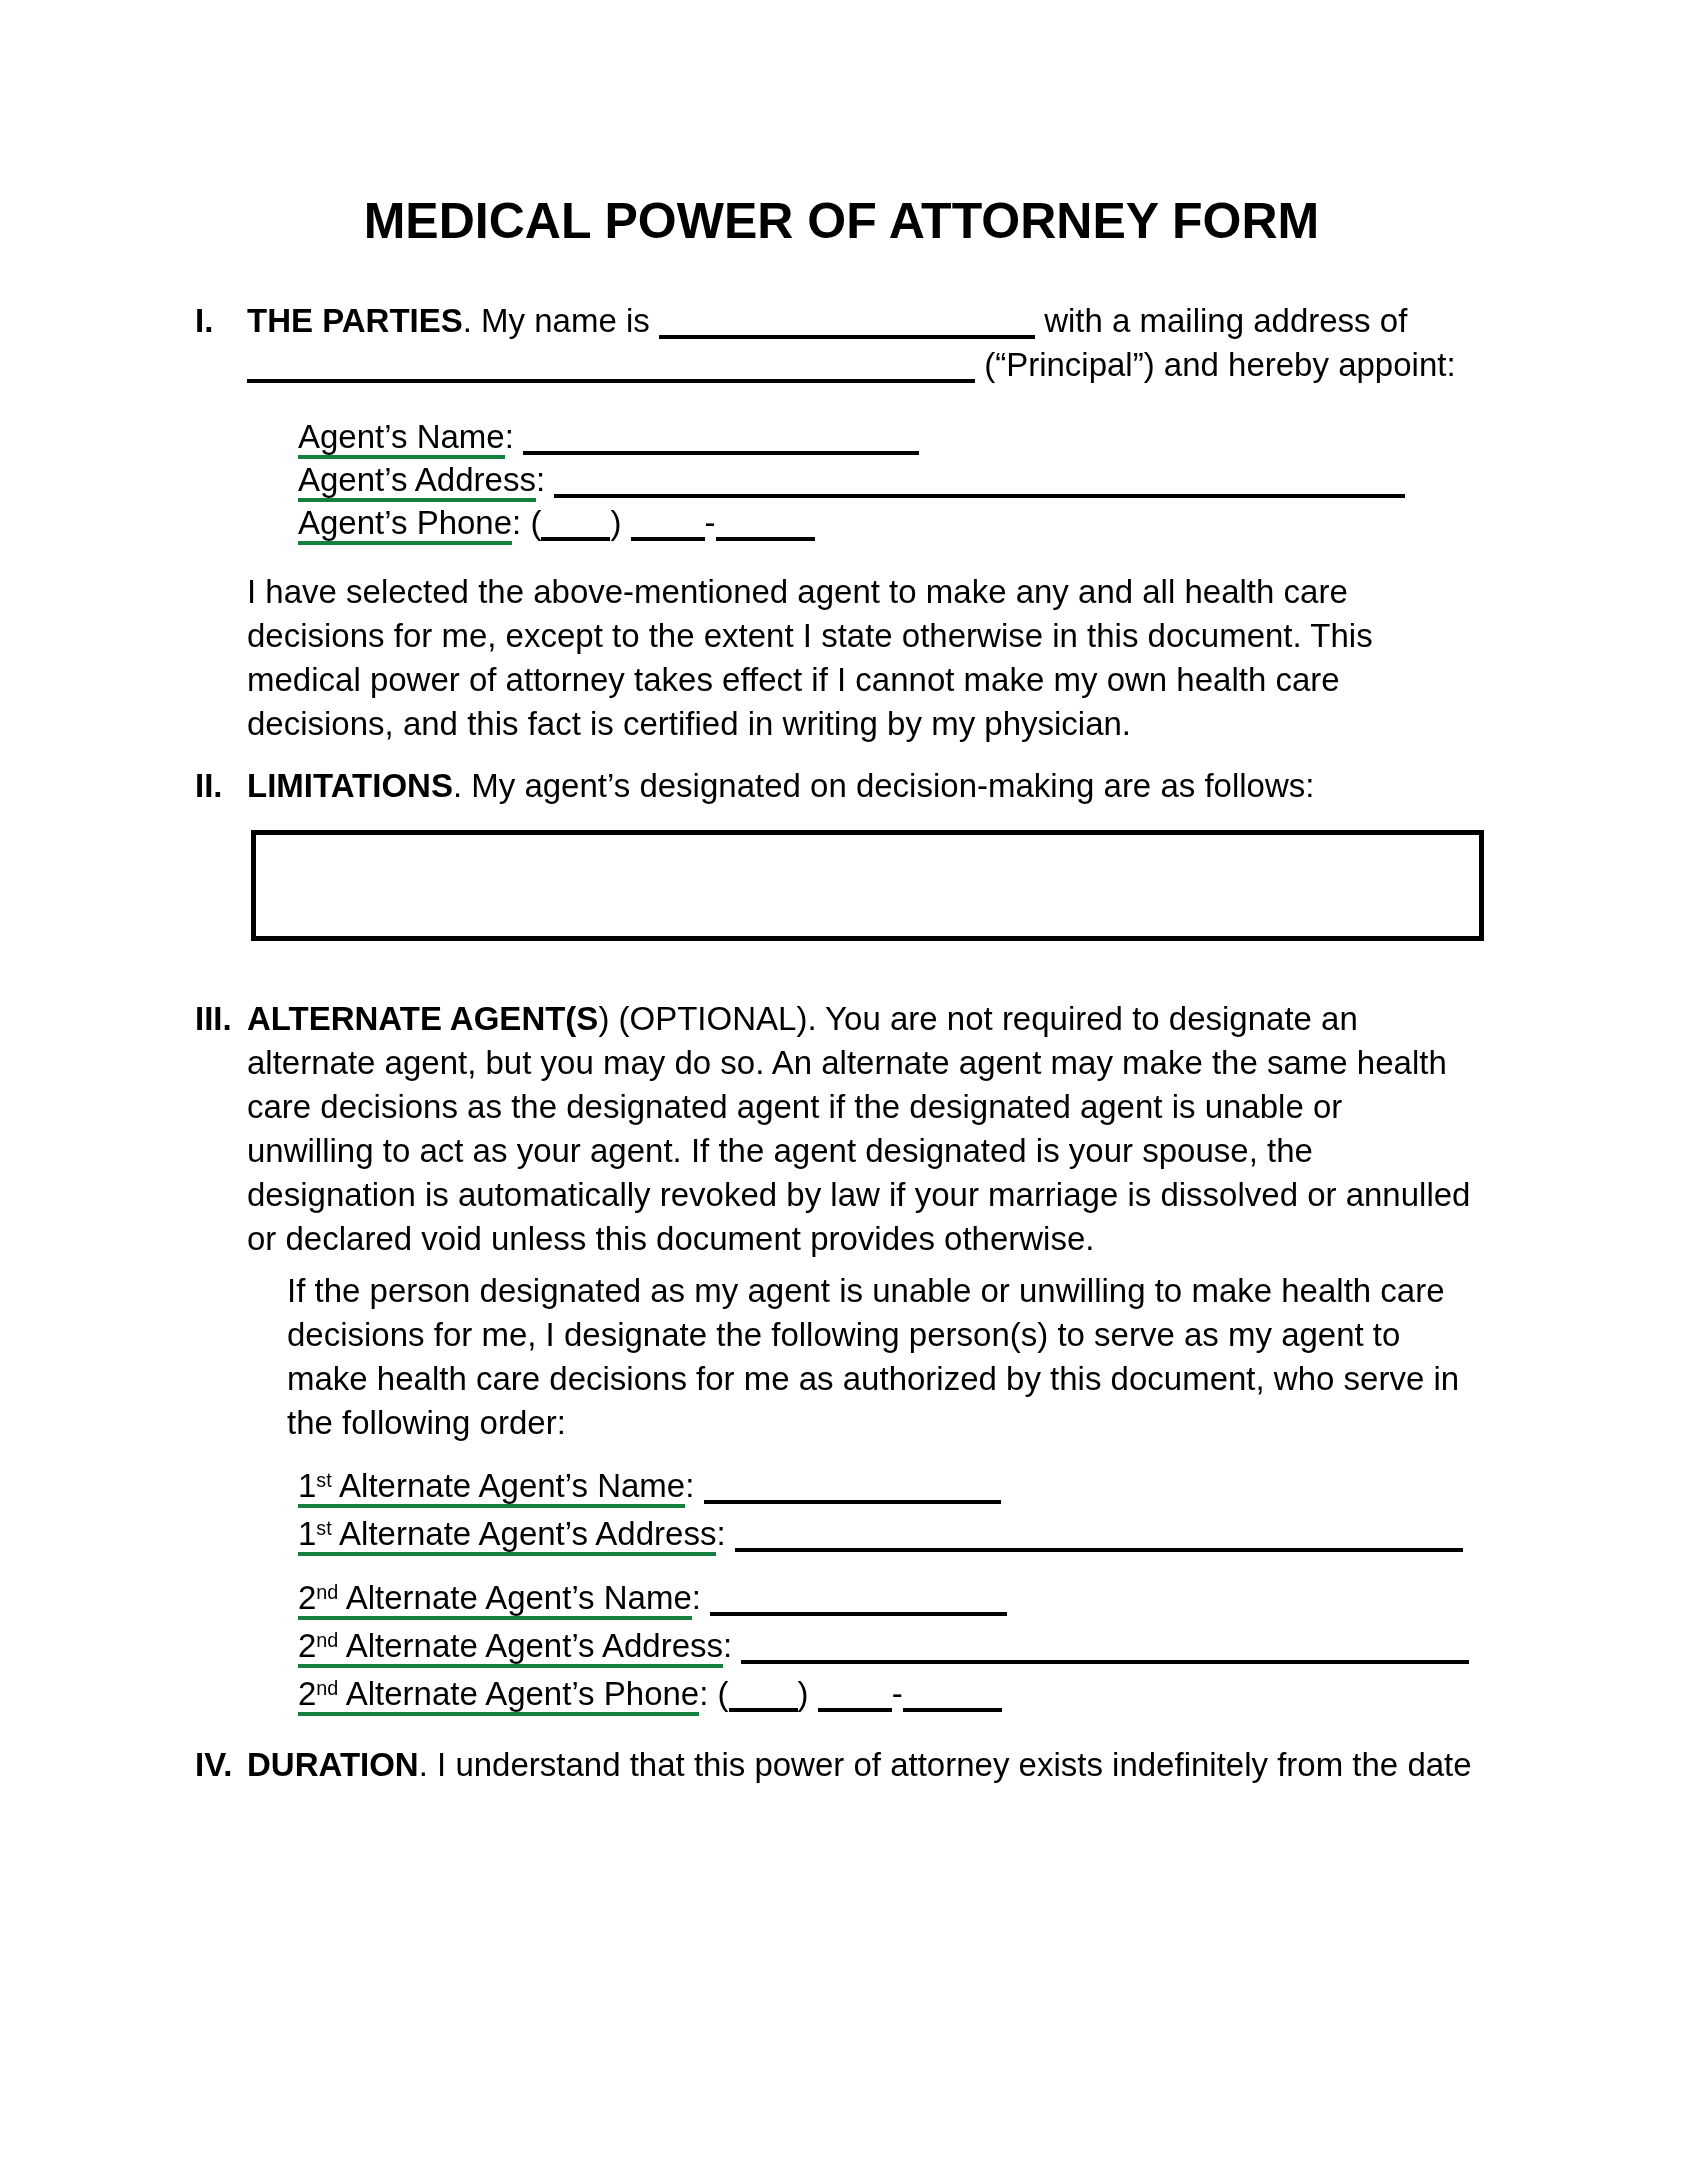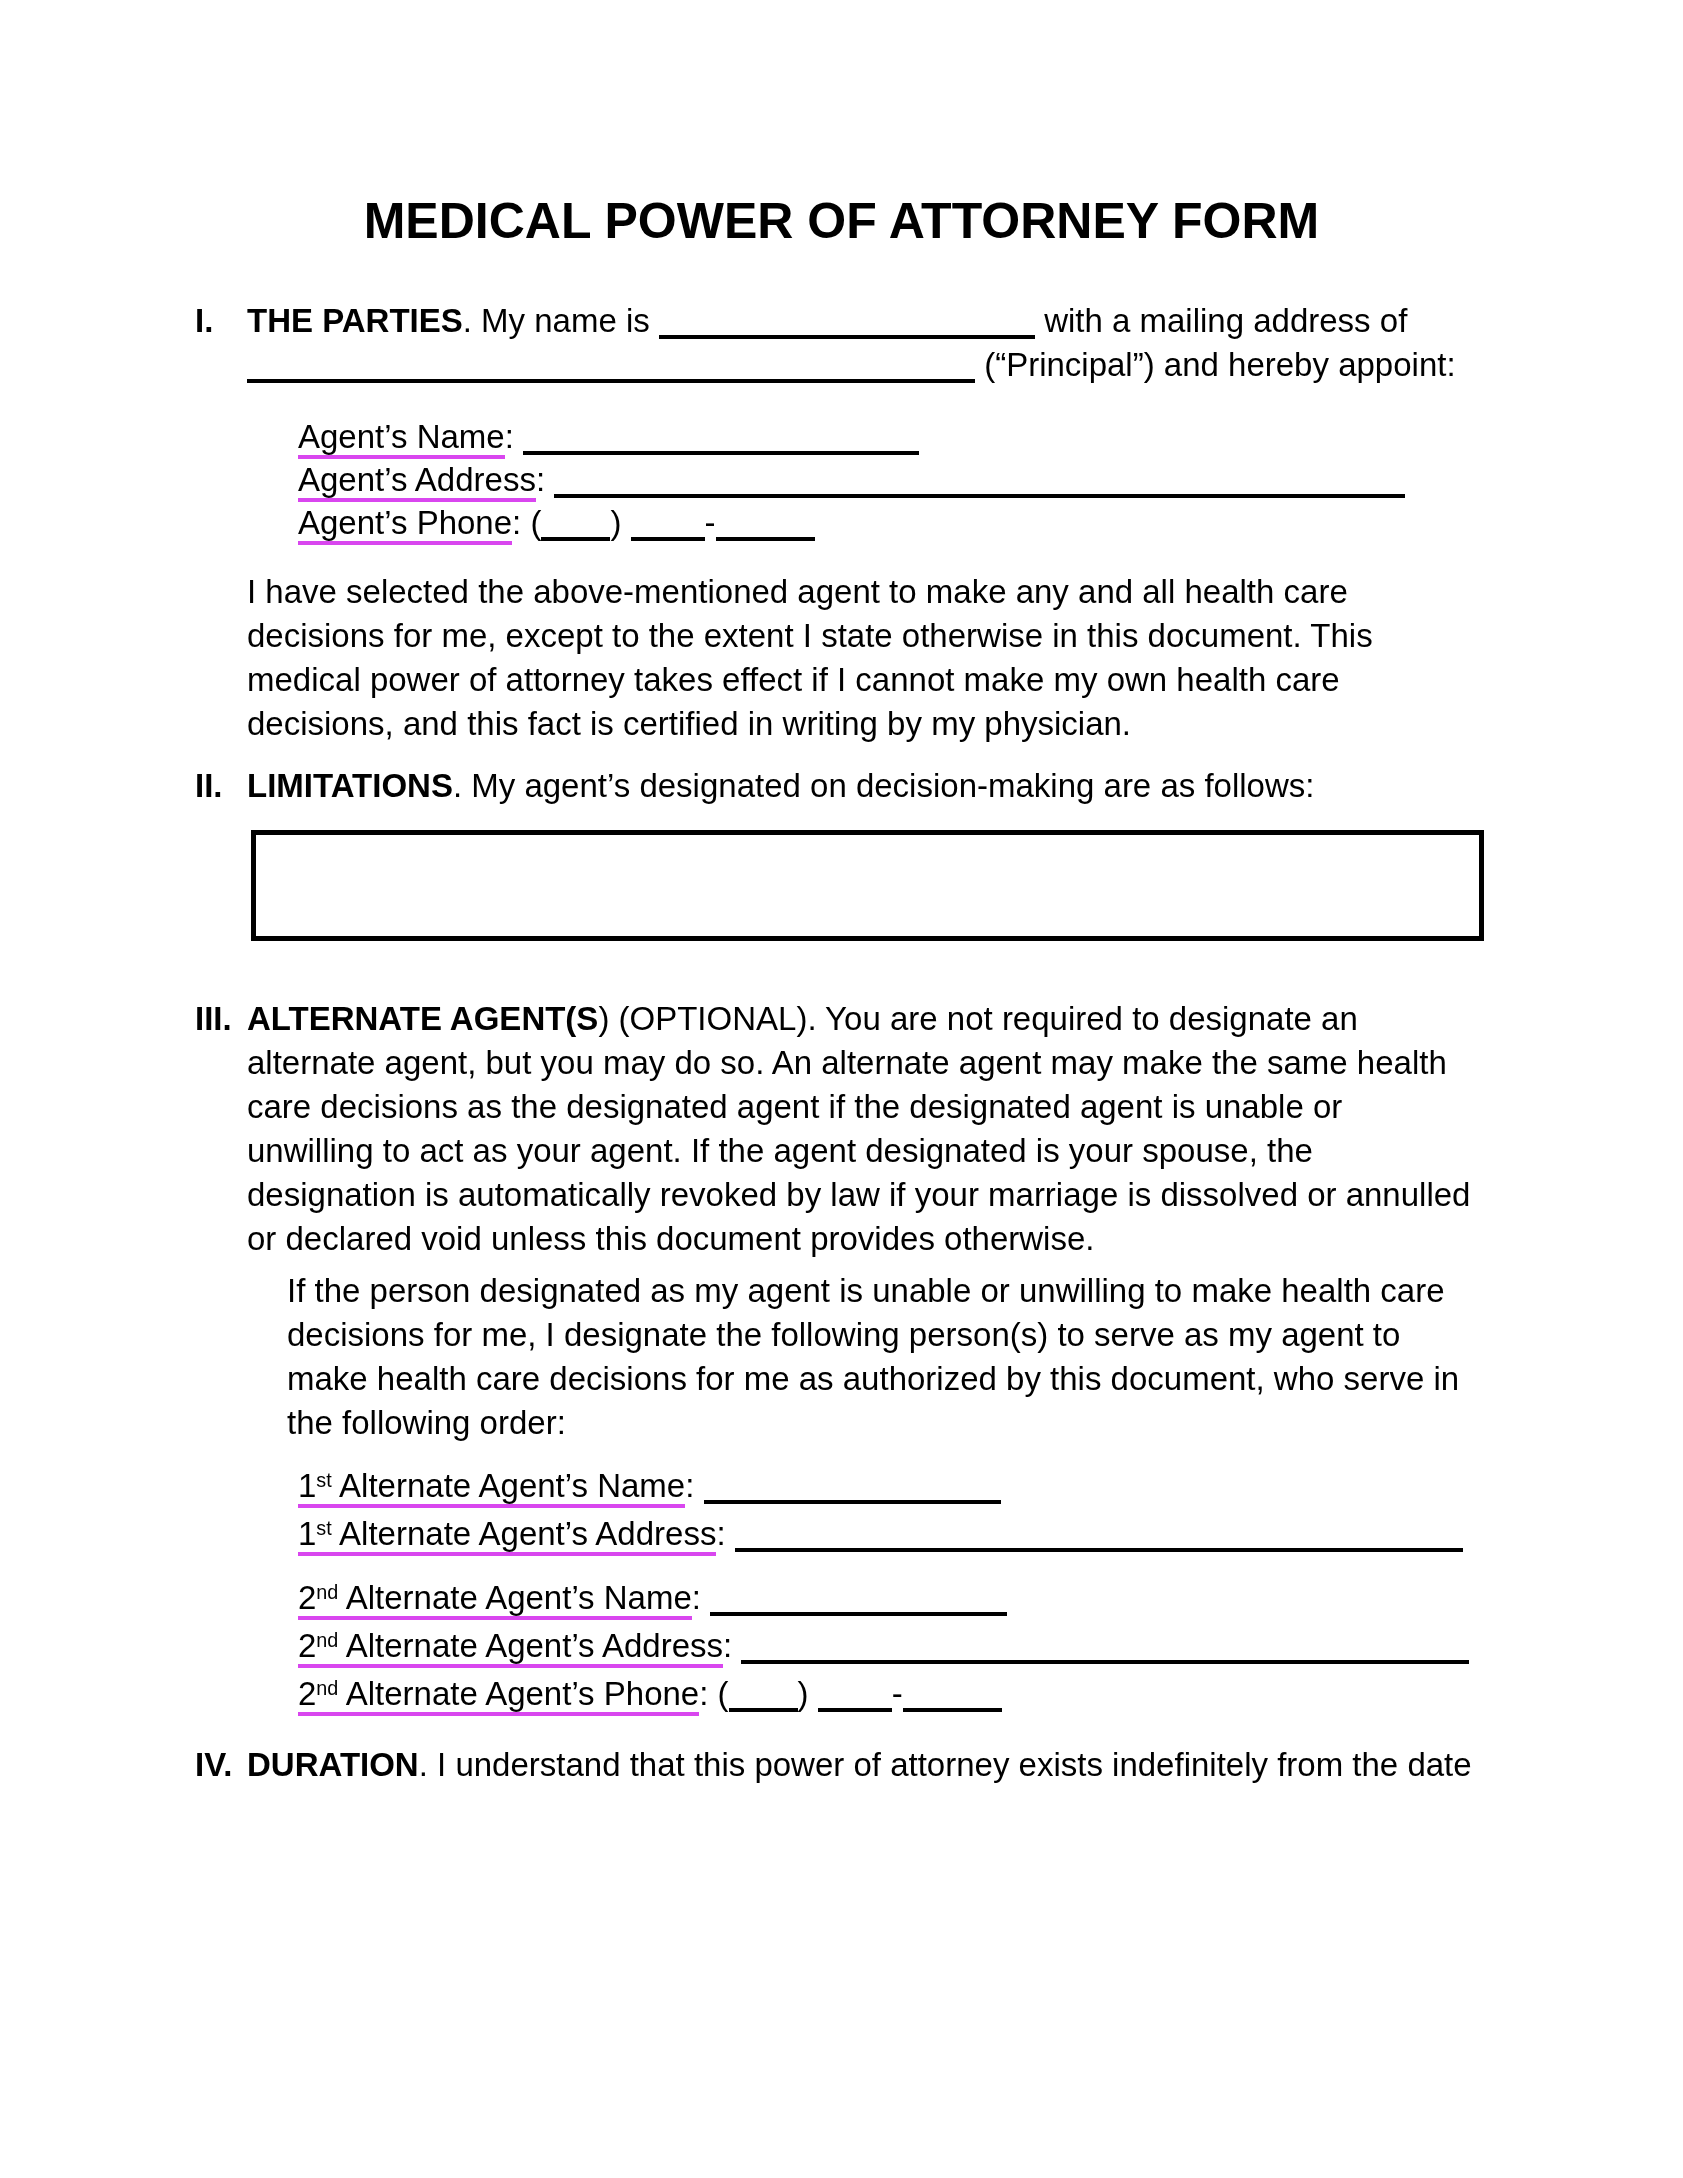--- a/index.html
+++ b/index.html
@@ -42,21 +42,21 @@
     width:1233px;
     height:111px;
     border:5px solid #000000;
     box-sizing:border-box;
   }
   .sec-alternate{margin-top:56px;}
   .para-designate{margin-top:8px;margin-left:40px;}
   .fb-alt1{margin-top:19px;}
   .fb-alt2{margin-top:16px;}
   .sec-duration{margin-top:23px;}
-  .lbl{border-bottom:4px solid #d946ef;}
+  .lbl{border-bottom:4px solid #15803d;}
   .blank{
     display:inline-block;
     border-bottom:4px solid #000000;
     height:26px;
     vertical-align:-7px;
   }
   sup{font-size:0.6em;vertical-align:baseline;position:relative;top:-0.5em;}
   .w380{width:376px;}
   .w735{width:728px;}
   .w400{width:396px;}

